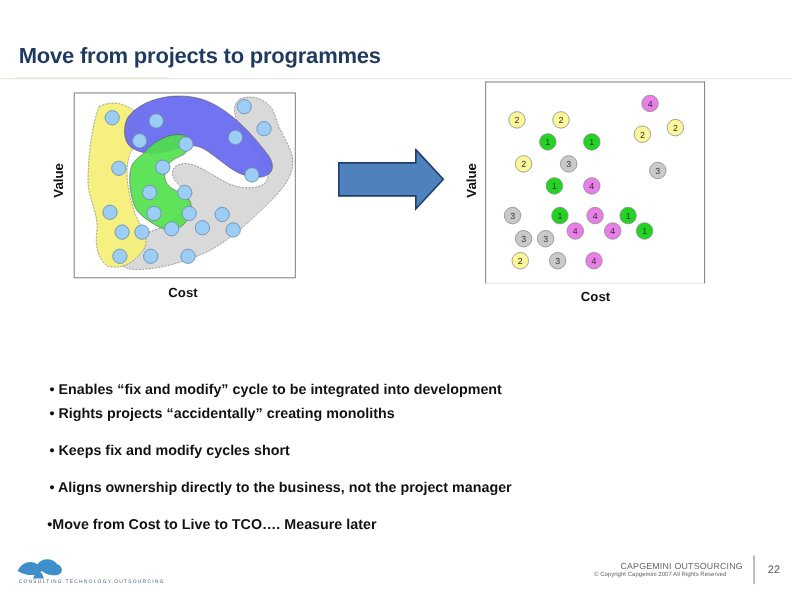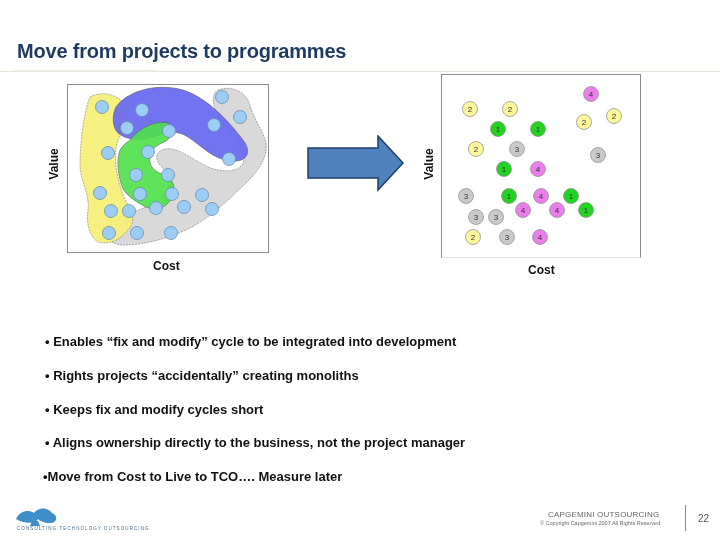--- a/index.html
+++ b/index.html
@@ -49,21 +49,21 @@
   .logo { position: absolute; left: 14px; top: 503px; width: 130px; height: 28px; }
   .logo-text {
     position: absolute; left: 44px; top: 0px; font-family: "Liberation Serif", serif;
     font-size: 20px; color: #2f6fa8; letter-spacing: -0.3px;
   }
   .logo-tag {
     position: absolute; left: 3px; top: 23px; font-size: 4.5px; color: #4a6a88;
     letter-spacing: 1.1px; white-space: nowrap;
   }
   .footer-company {
-    position: absolute; left: 548px; top: 510px; font-size: 8px; color: #666;
+    position: absolute; left: 564px; top: 510px; font-size: 8px; color: #666;
     letter-spacing: 0.2px; white-space: nowrap; text-align: right;
   }
   .footer-copyright {
     position: absolute; left: 540px; top: 520px; font-size: 5.5px; color: #666; white-space: nowrap;
   }
   .footer-divider {
     position: absolute; left: 685px; top: 505px; width: 1px; height: 26px; background: #888;
   }
   .page-number {
     position: absolute; left: 698px; top: 513px; font-size: 10px; color: #555;
@@ -219,21 +219,21 @@
       <g>
         <circle cx="98" cy="162" r="7.5" fill="#e97ee9" stroke="#8a8a8a" stroke-width="0.7"></circle>
         <text x="98" y="165" text-anchor="middle" font-size="8" fill="#333" font-family="Liberation Sans, sans-serif">4</text>
       </g>
     </svg>
 </div>
 <div class="axis-label ylabel" style="left:413px;top:157px;">Value</div>
 <div class="axis-label" style="left:528px;top:263px;">Cost</div>
 
 <div class="bullets">
-  <div class="bullet" style="top:0px;text-align:right;">• Enables “fix and modify” cycle to be integrated into development</div>
+  <div class="bullet" style="top:12px;text-align:right;">• Enables “fix and modify” cycle to be integrated into development</div>
   <div class="bullet" style="top:34px;">• Rights projects “accidentally” creating monoliths</div>
   <div class="bullet" style="top:68px;">• Keeps fix and modify cycles short</div>
   <div class="bullet" style="top:101px;">• Aligns ownership directly to the business, not the project manager</div>
   <div class="bullet" style="left:-2px;top:135px;">•Move from Cost to Live to TCO…. Measure later</div>
 </div>
 
 <div class="logo">
   <svg width="44" height="22" viewBox="0 0 44 22" style="position:absolute;left:0;top:2px;">
     <path d="M2 14 C6 6,14 4,20 8 C24 2,34 2,38 8 C44 10,44 18,36 18 C30 18,26 16,24 14 C22 18,12 20,2 14 Z" fill="#3e8fc9"></path>
     <path d="M18 16 L16 21 L26 21 L24 16 Z" fill="#3e8fc9"></path>

